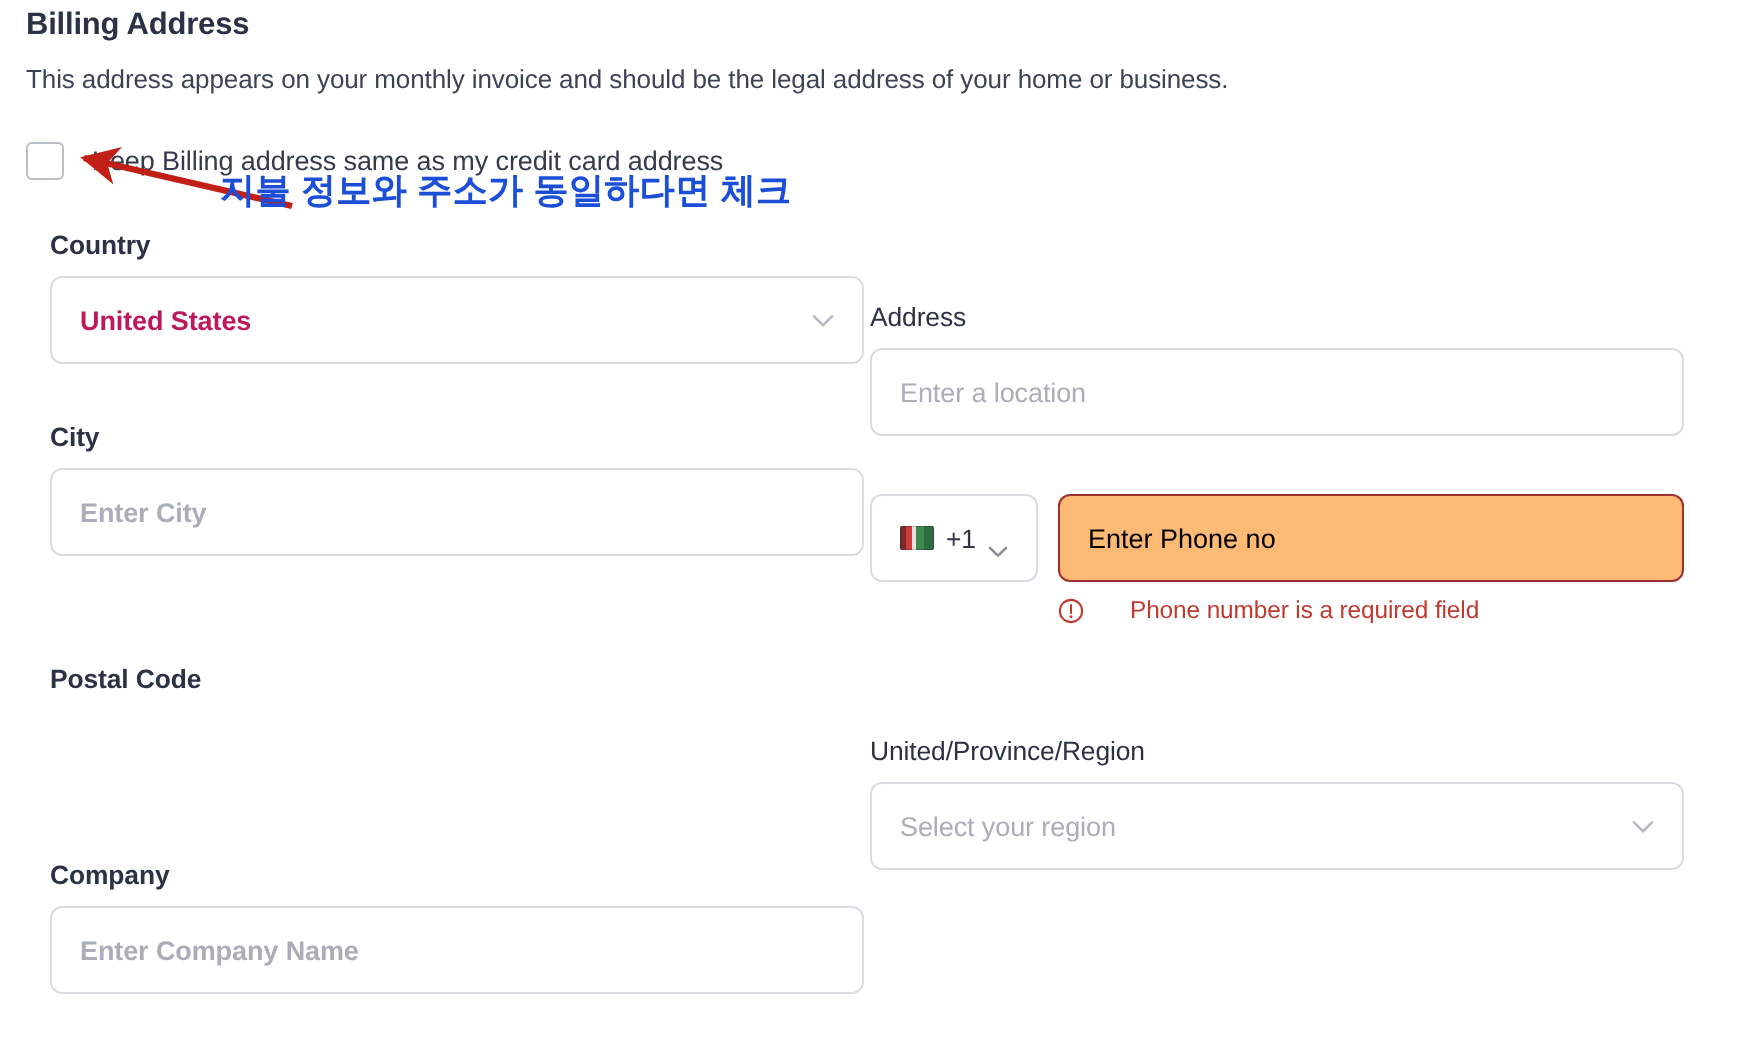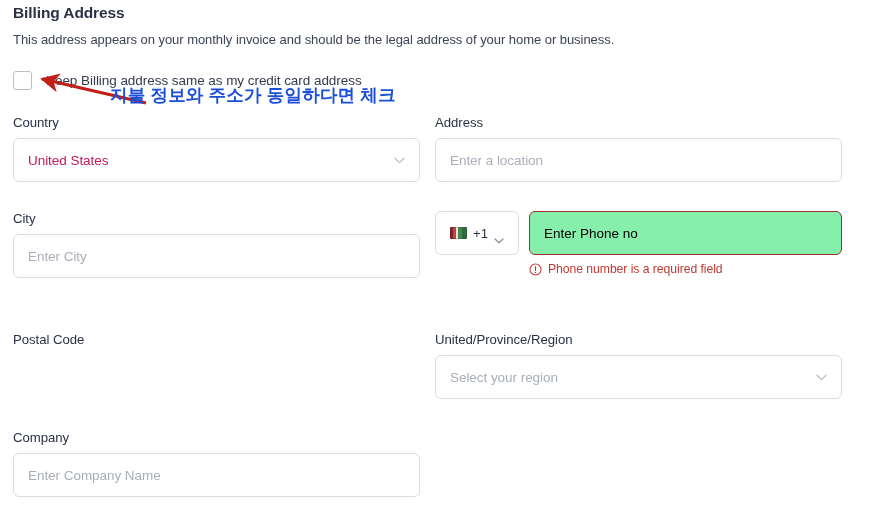--- a/index.html
+++ b/index.html
@@ -86,22 +86,22 @@
     font-weight: bold;
     color: #1c4fd8;
     white-space: nowrap;
     letter-spacing: 0.2px;
   }
 
   
   .field {
     position: absolute;
   }
-  .col-left  { left: 13px;  width: 407px; }
-  .col-right { left: 435px; width: 407px; }
+  .col-left  { left: 25px;  width: 407px; font-weight: bold; }
+  .col-right { left: 435px; width: 407px; margin-top: 36px; }
 
   .field-label {
     font-size: 13.2px;
     color: #2b3245;
     margin-bottom: 8px;
     letter-spacing: -0.05px;
     display: block;
   }
 
   .control {
@@ -178,32 +178,32 @@
     width: 10px;
     height: 6px;
     flex: none;
   }
   .phone-input {
     box-sizing: border-box;
     flex: 1 1 auto;
     height: 44px;
     border: 1.3px solid #9e2f2f;
     border-radius: 6px;
-    background: #86efac;
+    background: #fdba74;
     display: flex;
     align-items: center;
     padding: 0 14px;
     font-size: 13.5px;
   }
   .error-row {
     margin-top: 7px;
     margin-left: 94px;
     display: flex;
     align-items: center;
-    gap: 6px;
+    gap: 23px;
   }
   .error-icon { width: 13px; height: 13px; flex: none; display:block; }
   .error-text {
     font-size: 12.2px;
     color: #c0392f;
     letter-spacing: -0.05px;
   }
 </style>
 </head>
 <body>

